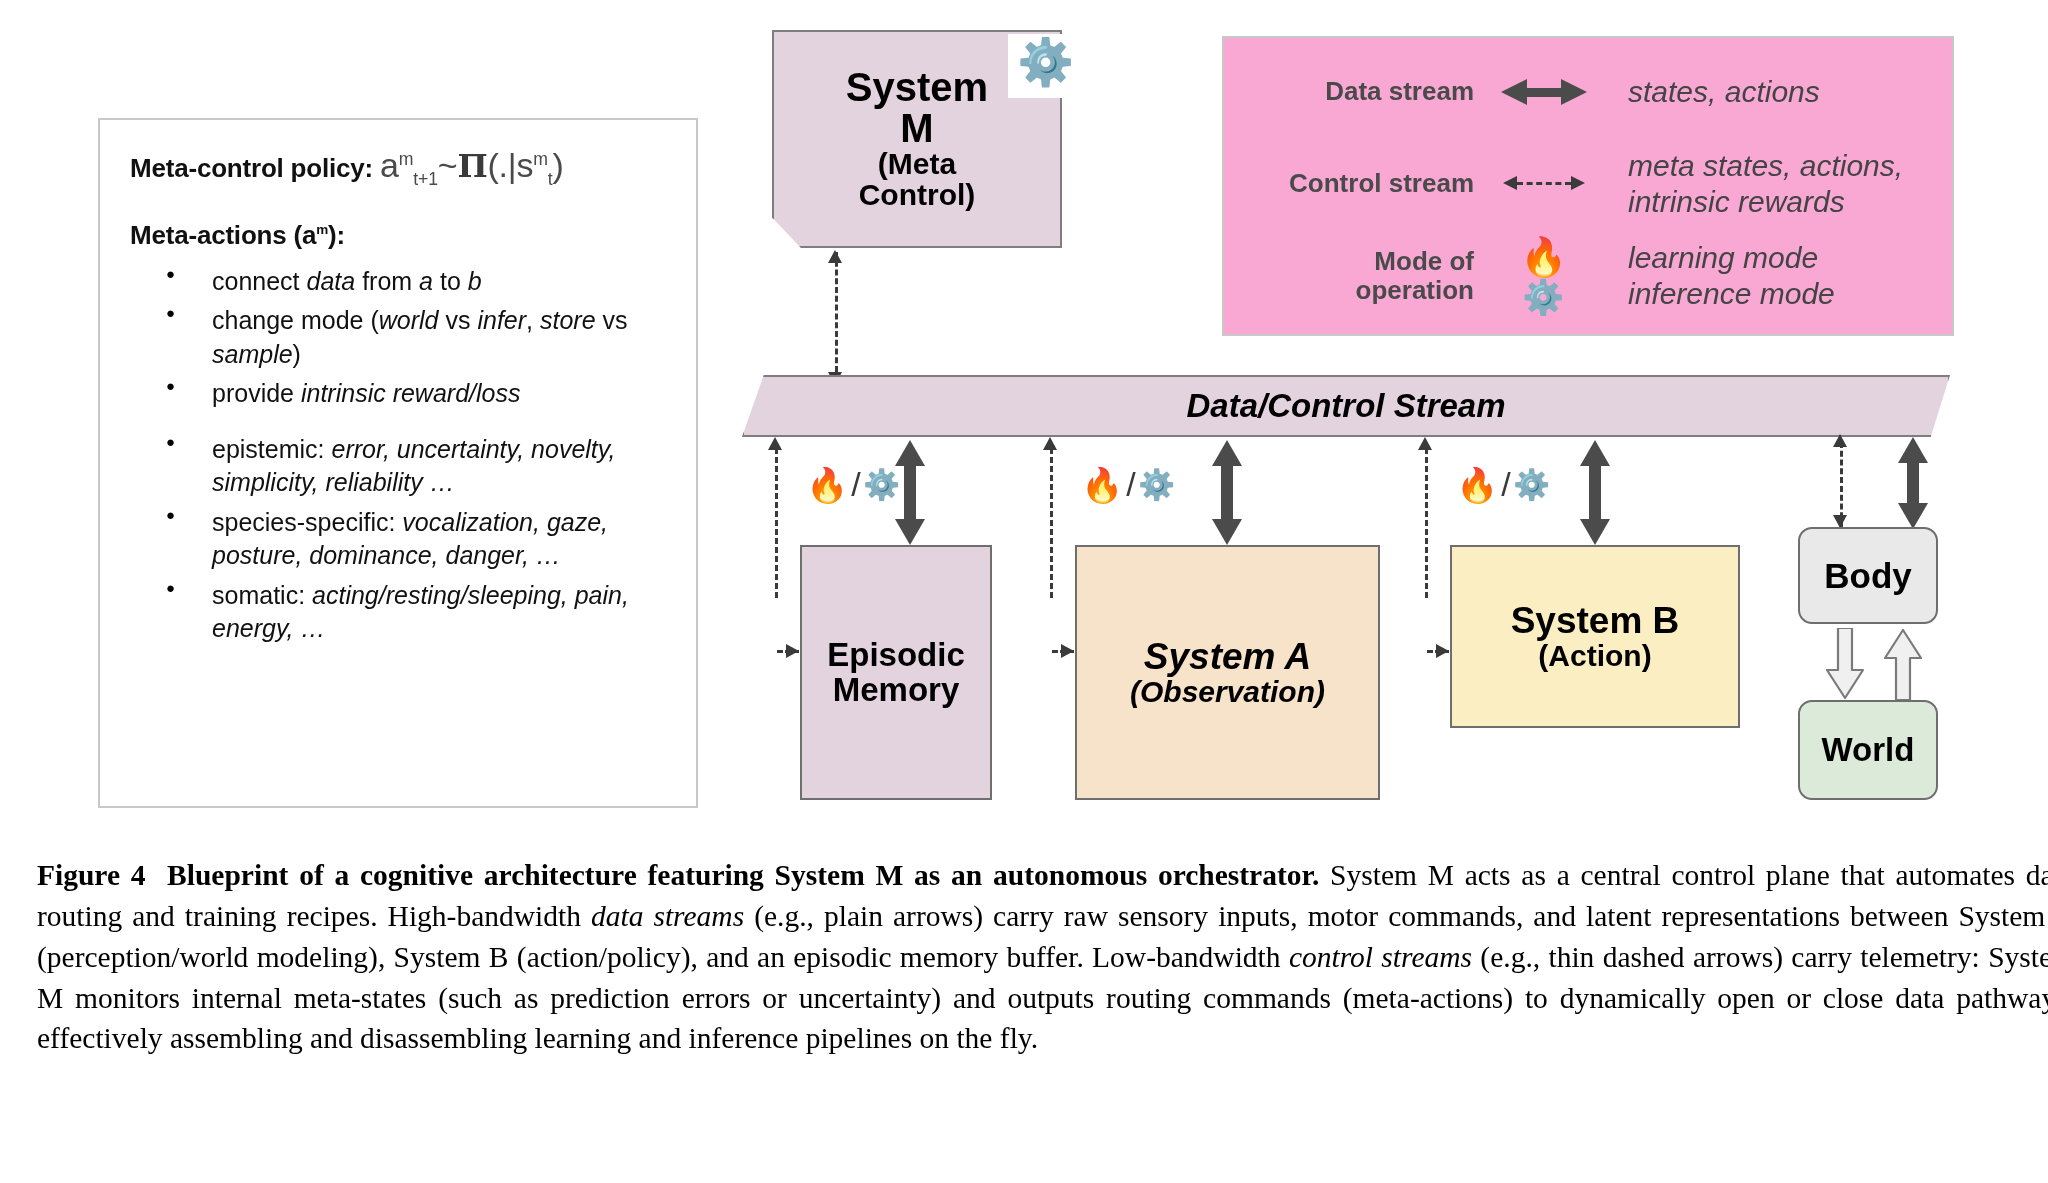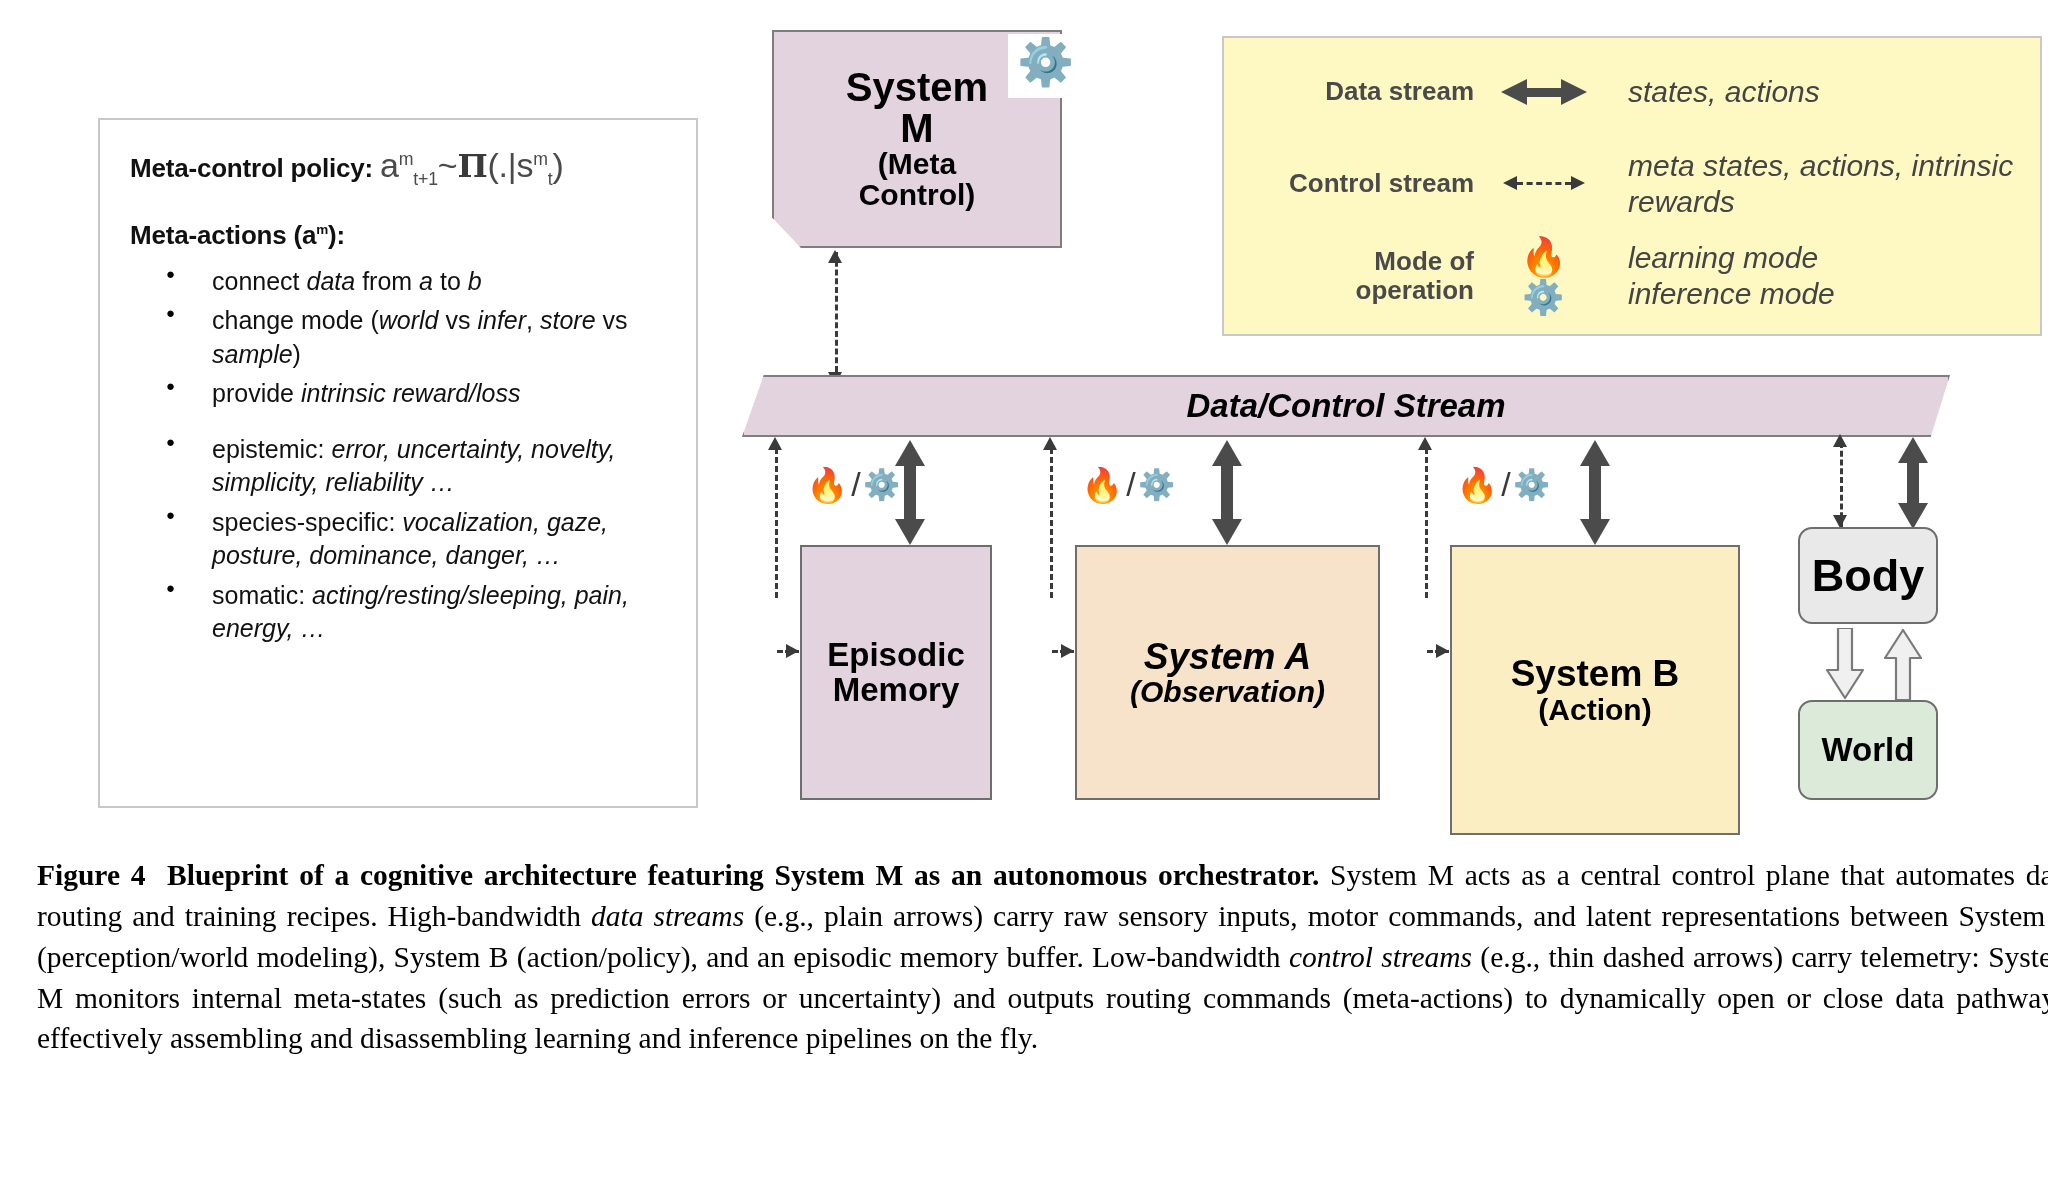--- a/index.html
+++ b/index.html
@@ -24,22 +24,22 @@
   sub.sm{font-size:.52em;vertical-align:sub;}
   ul.bl{margin:14px 0 22px 0;padding:0 0 0 36px;list-style:none;}
   ul.bl li{position:relative;font-size:25px;line-height:1.34;color:#111;margin-bottom:6px;padding-left:46px;}
   ul.bl li:before{content:"\25CF";position:absolute;left:0;top:-1px;font-size:15px;color:#000;}
   i{font-style:italic;}
   .blk1{margin-top:30px;}
   .blk2{margin-top:26px;}
 
   
   #legend{
-    left:1222px;top:36px;width:820px;height:300px;
-    background:#fef9c3;border:2px solid #c8c8c8;box-sizing:border-box;
+    left:1222px;top:36px;width:732px;height:300px;
+    background:#f9a8d4;border:2px solid #c8c8c8;box-sizing:border-box;
   }
   .lg-row{display:flex;align-items:center;}
   .lg-lab{width:250px;text-align:right;font-weight:bold;font-size:26px;color:#4a4a4a;line-height:1.12;padding-right:0;}
   .lg-ico{width:140px;display:flex;align-items:center;justify-content:center;}
   .lg-txt{flex:1;font-style:italic;font-size:30px;color:#444;line-height:1.2;padding-left:14px;}
   #lg-r1{position:absolute;left:0;top:36px;width:100%;}
   #lg-r2{position:absolute;left:0;top:110px;width:100%;}
   #lg-r3{position:absolute;left:0;top:200px;width:100%;}
 
   
@@ -81,23 +81,23 @@
   }
   #stream-bar .lbl{font-weight:bold;font-style:italic;font-size:33px;color:#000;}
 
   
   .modbox{box-sizing:border-box;border:2px solid #6e6e6e;display:flex;align-items:center;justify-content:center;text-align:center;}
   .modbox .t{font-weight:bold;font-size:37px;line-height:1.06;color:#000;}
   .modbox .t .sub{display:block;font-size:30px;}
   #box-epmem{left:800px;top:545px;width:192px;height:255px;background:#e3d3de;}
   #box-epmem .t{font-size:33px;}
   #box-sysA{left:1075px;top:545px;width:305px;height:255px;background:#f7e2ca;font-style:italic;}
-  #box-sysB{left:1450px;top:545px;width:290px;height:290px;background:#fbeec2;}
+  #box-sysB{left:1450px;top:545px;width:290px;height:183px;background:#fbeec2;}
   #box-body{left:1798px;top:527px;width:140px;height:97px;background:#e9e9e9;border-radius:14px;}
-  #box-body .t{font-size:45px;}
+  #box-body .t{font-size:35px;}
   #box-world{left:1798px;top:700px;width:140px;height:100px;background:#dceada;border-radius:14px;}
   #box-world .t{font-size:33px;}
 
   
   .dbl{position:absolute;width:30px;}
   .dbl .stem{position:absolute;left:9px;top:22px;bottom:22px;width:12px;background:#4b4b4b;}
   .dbl .up,.dbl .dn{position:absolute;left:0;width:0;height:0;border-left:15px solid transparent;border-right:15px solid transparent;}
   .dbl .up{top:0;border-bottom:26px solid #4b4b4b;}
   .dbl .dn{bottom:0;border-top:26px solid #4b4b4b;}
 

